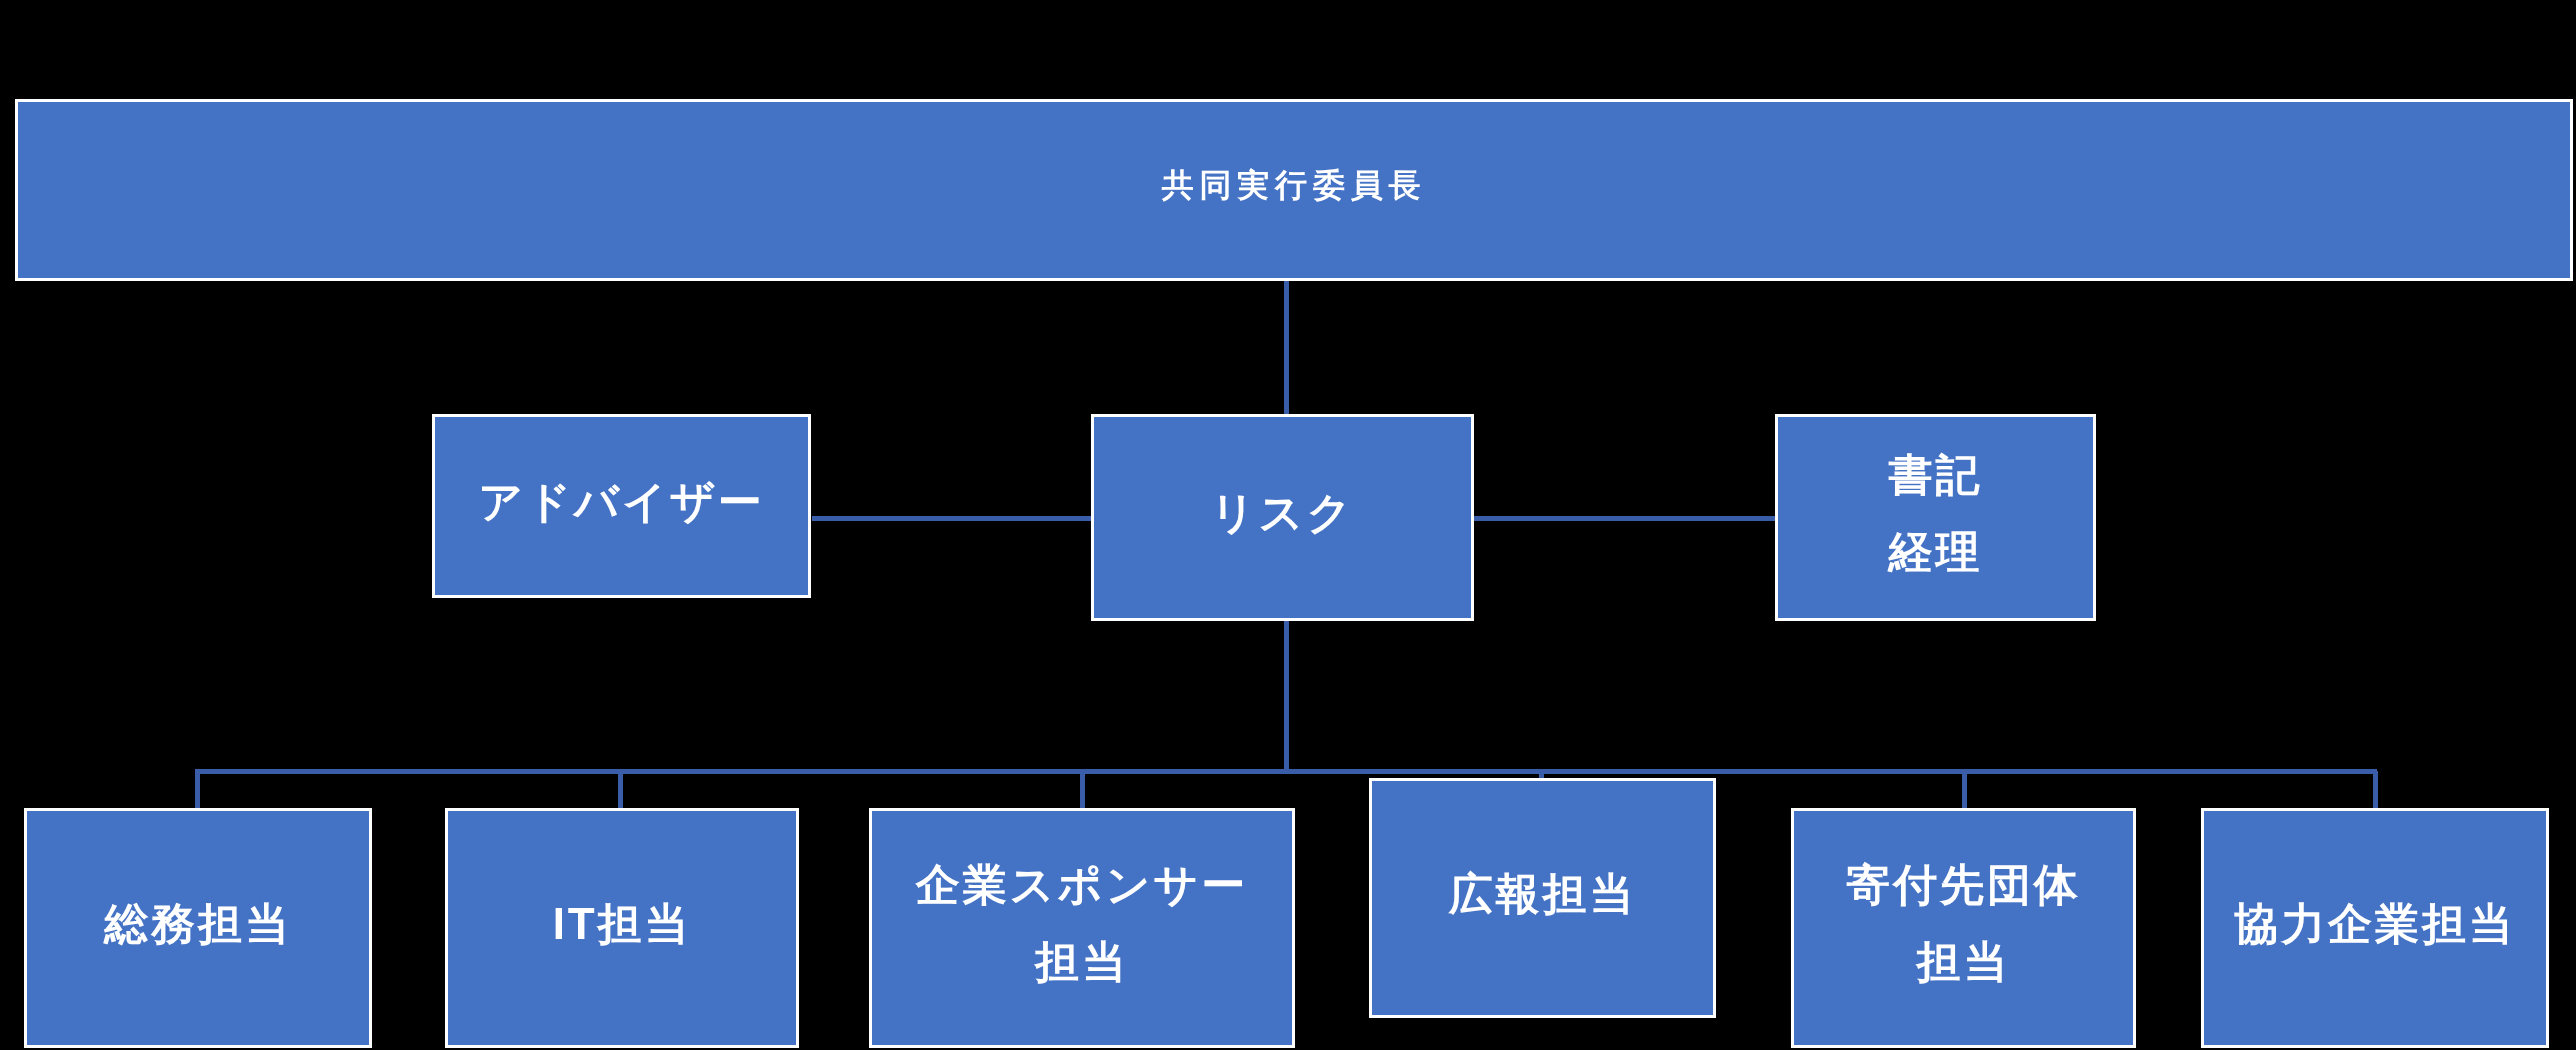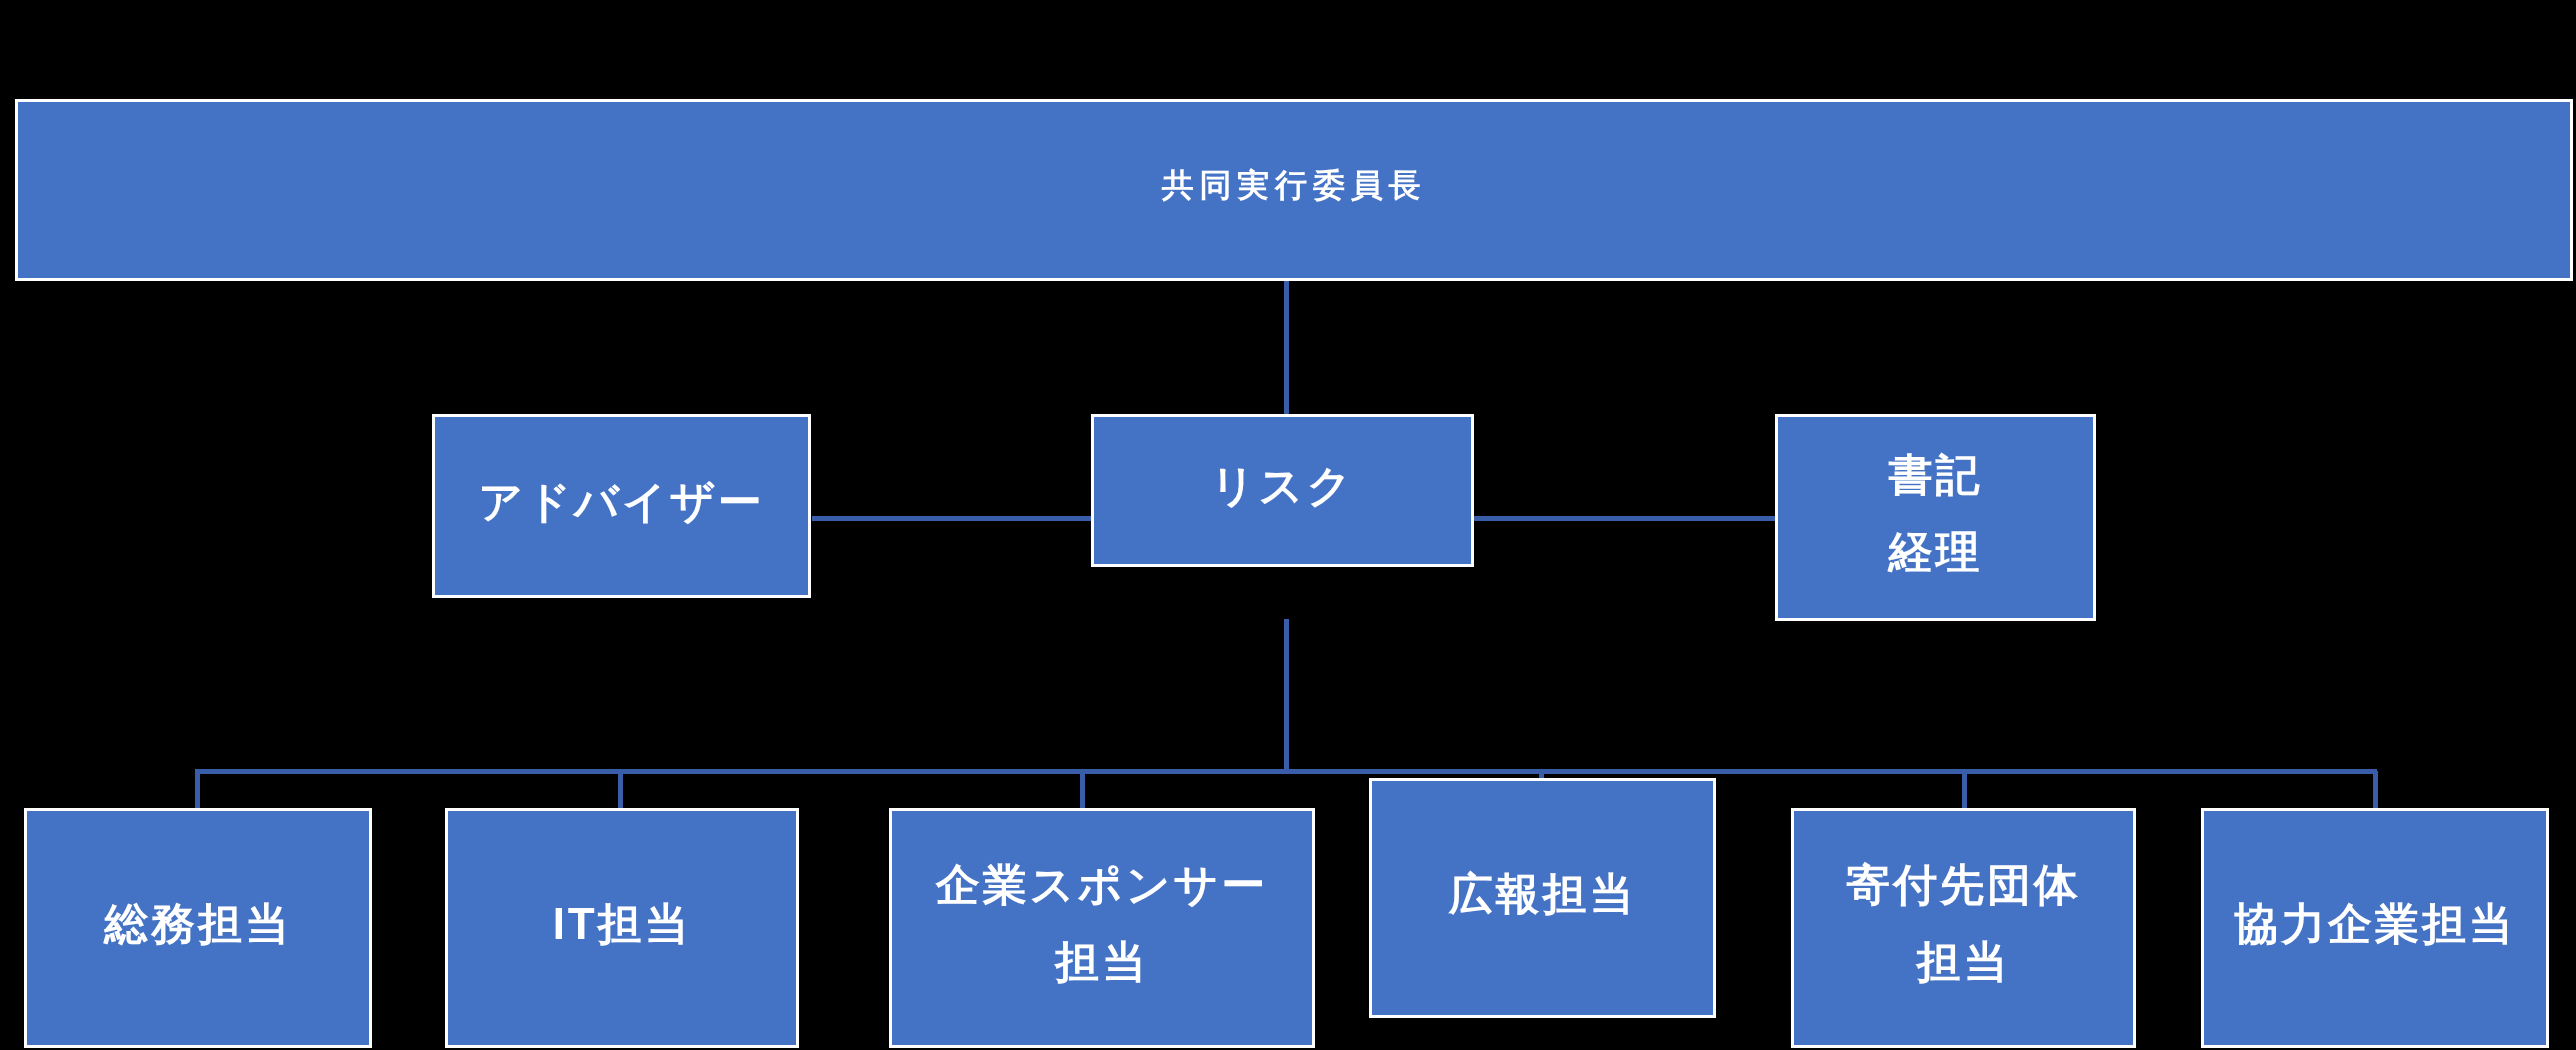--- a/index.html
+++ b/index.html
@@ -35,25 +35,25 @@
   .conn {
     position: absolute;
     background: var(--line, #3A5DA9);
   }
   .conn.v { width: 4.8px; }
   .conn.h { height: 4.8px; }
 
   
   .node-root      { left: 15px;    top: 99px; width: 2558px; height: 182px; font-size: 32px; letter-spacing: 5.8px; }
   .node-advisor   { left: 432px;  top: 414px; width: 379px;  height: 184px; }
-  .node-risk      { left: 1091px; top: 414px; width: 383px;  height: 153px; text-align: right; }
+  .node-risk      { left: 1091px; top: 414px; width: 383px;  height: 207px; text-align: right; }
   .node-secretary { left: 1775px; top: 414px; width: 321px;  height: 207px; }
   .node-b1 { left: 24px;   top: 808px; width: 348px; height: 240px; align-items: center; }
   .node-b2 { left: 445px;  top: 808px; width: 354px; height: 240px; }
-  .node-b3 { left: 869px;  top: 808px; width: 426px; height: 240px; margin-left: 20px; }
+  .node-b3 { left: 869px;  top: 808px; width: 426px; height: 240px; }
   .node-b4 { left: 1369px; top: 778px; width: 347px; height: 240px; }
   .node-b5 { left: 1791px; top: 808px; width: 345px; height: 240px; }
   .node-b6 { left: 2201px; top: 808px; width: 348px; height: 240px; }
 
   .conn-root-risk    { left: 1284px; top: 281px; height: 135px; }
   .conn-advisor-risk { left: 812px;  top: 516px; width: 281px;  }
   .conn-risk-secr    { left: 1472px; top: 516px; width: 305px;  }
   .conn-risk-bus     { left: 1284px; top: 619px; height: 153px; }
   .conn-bus          { left: 195px;  top: 769px; width: 2182px; }
   .drop-1 { left: 195px;  top: 771px; height: 39px; }

